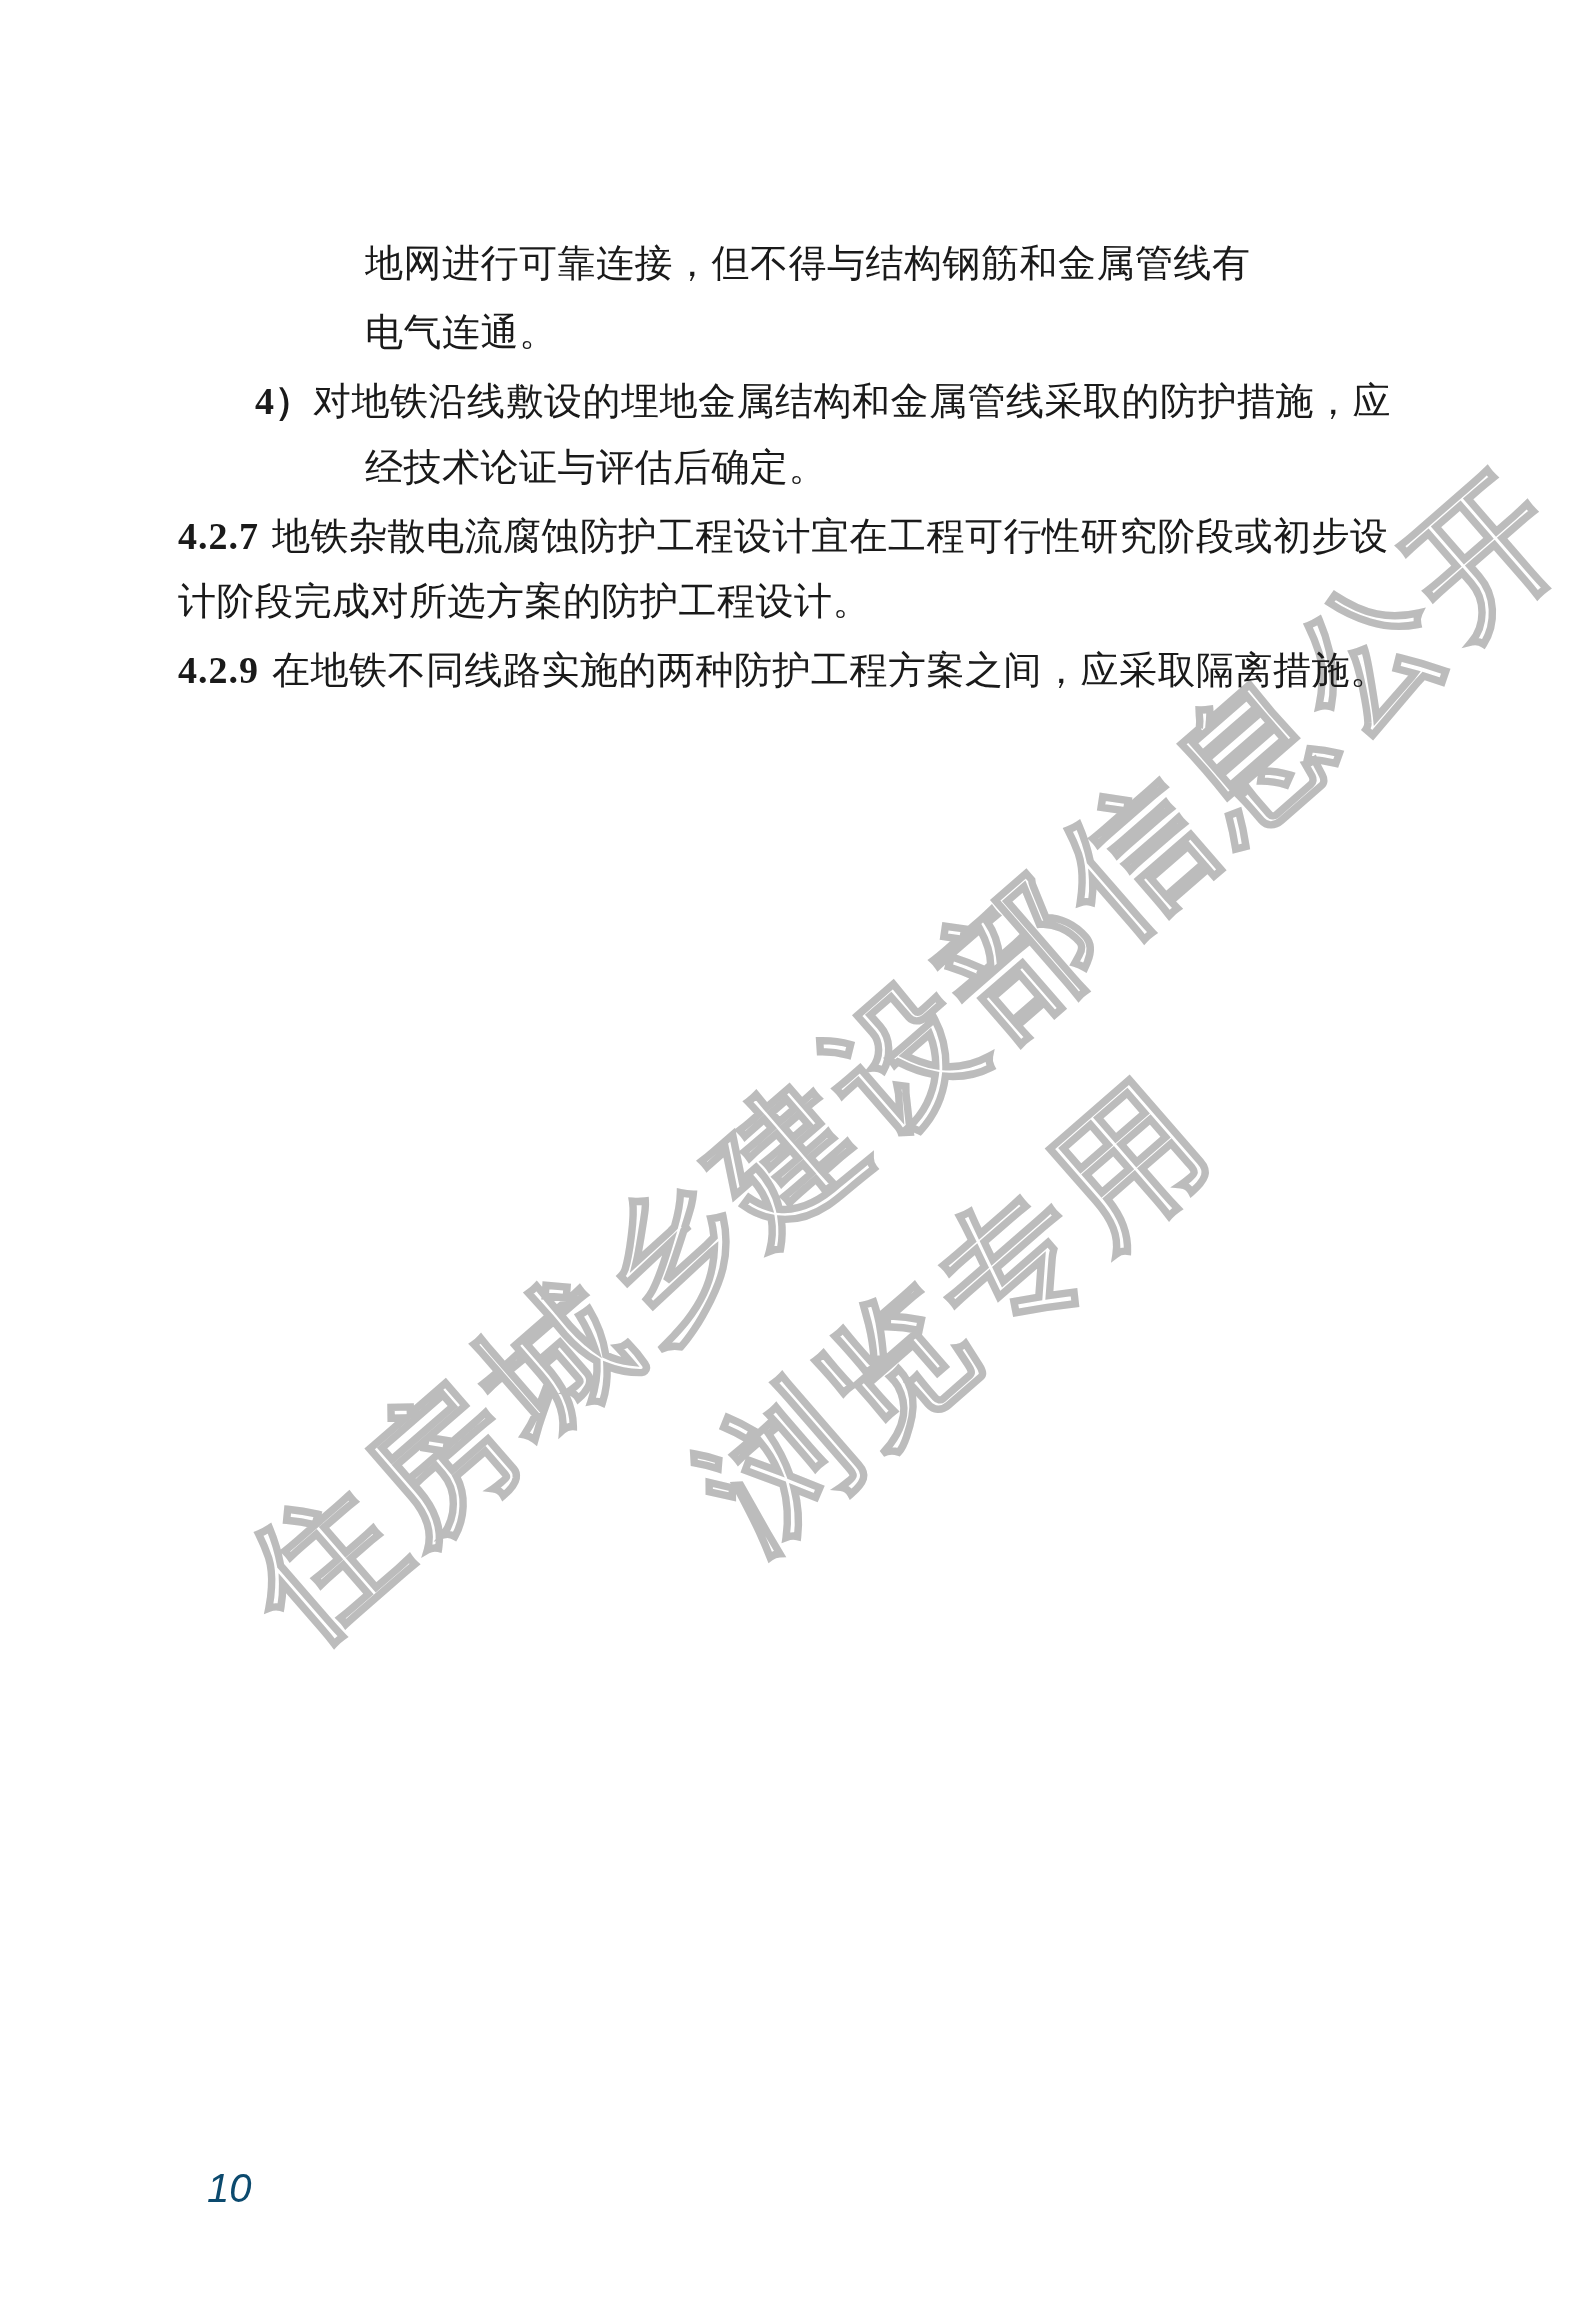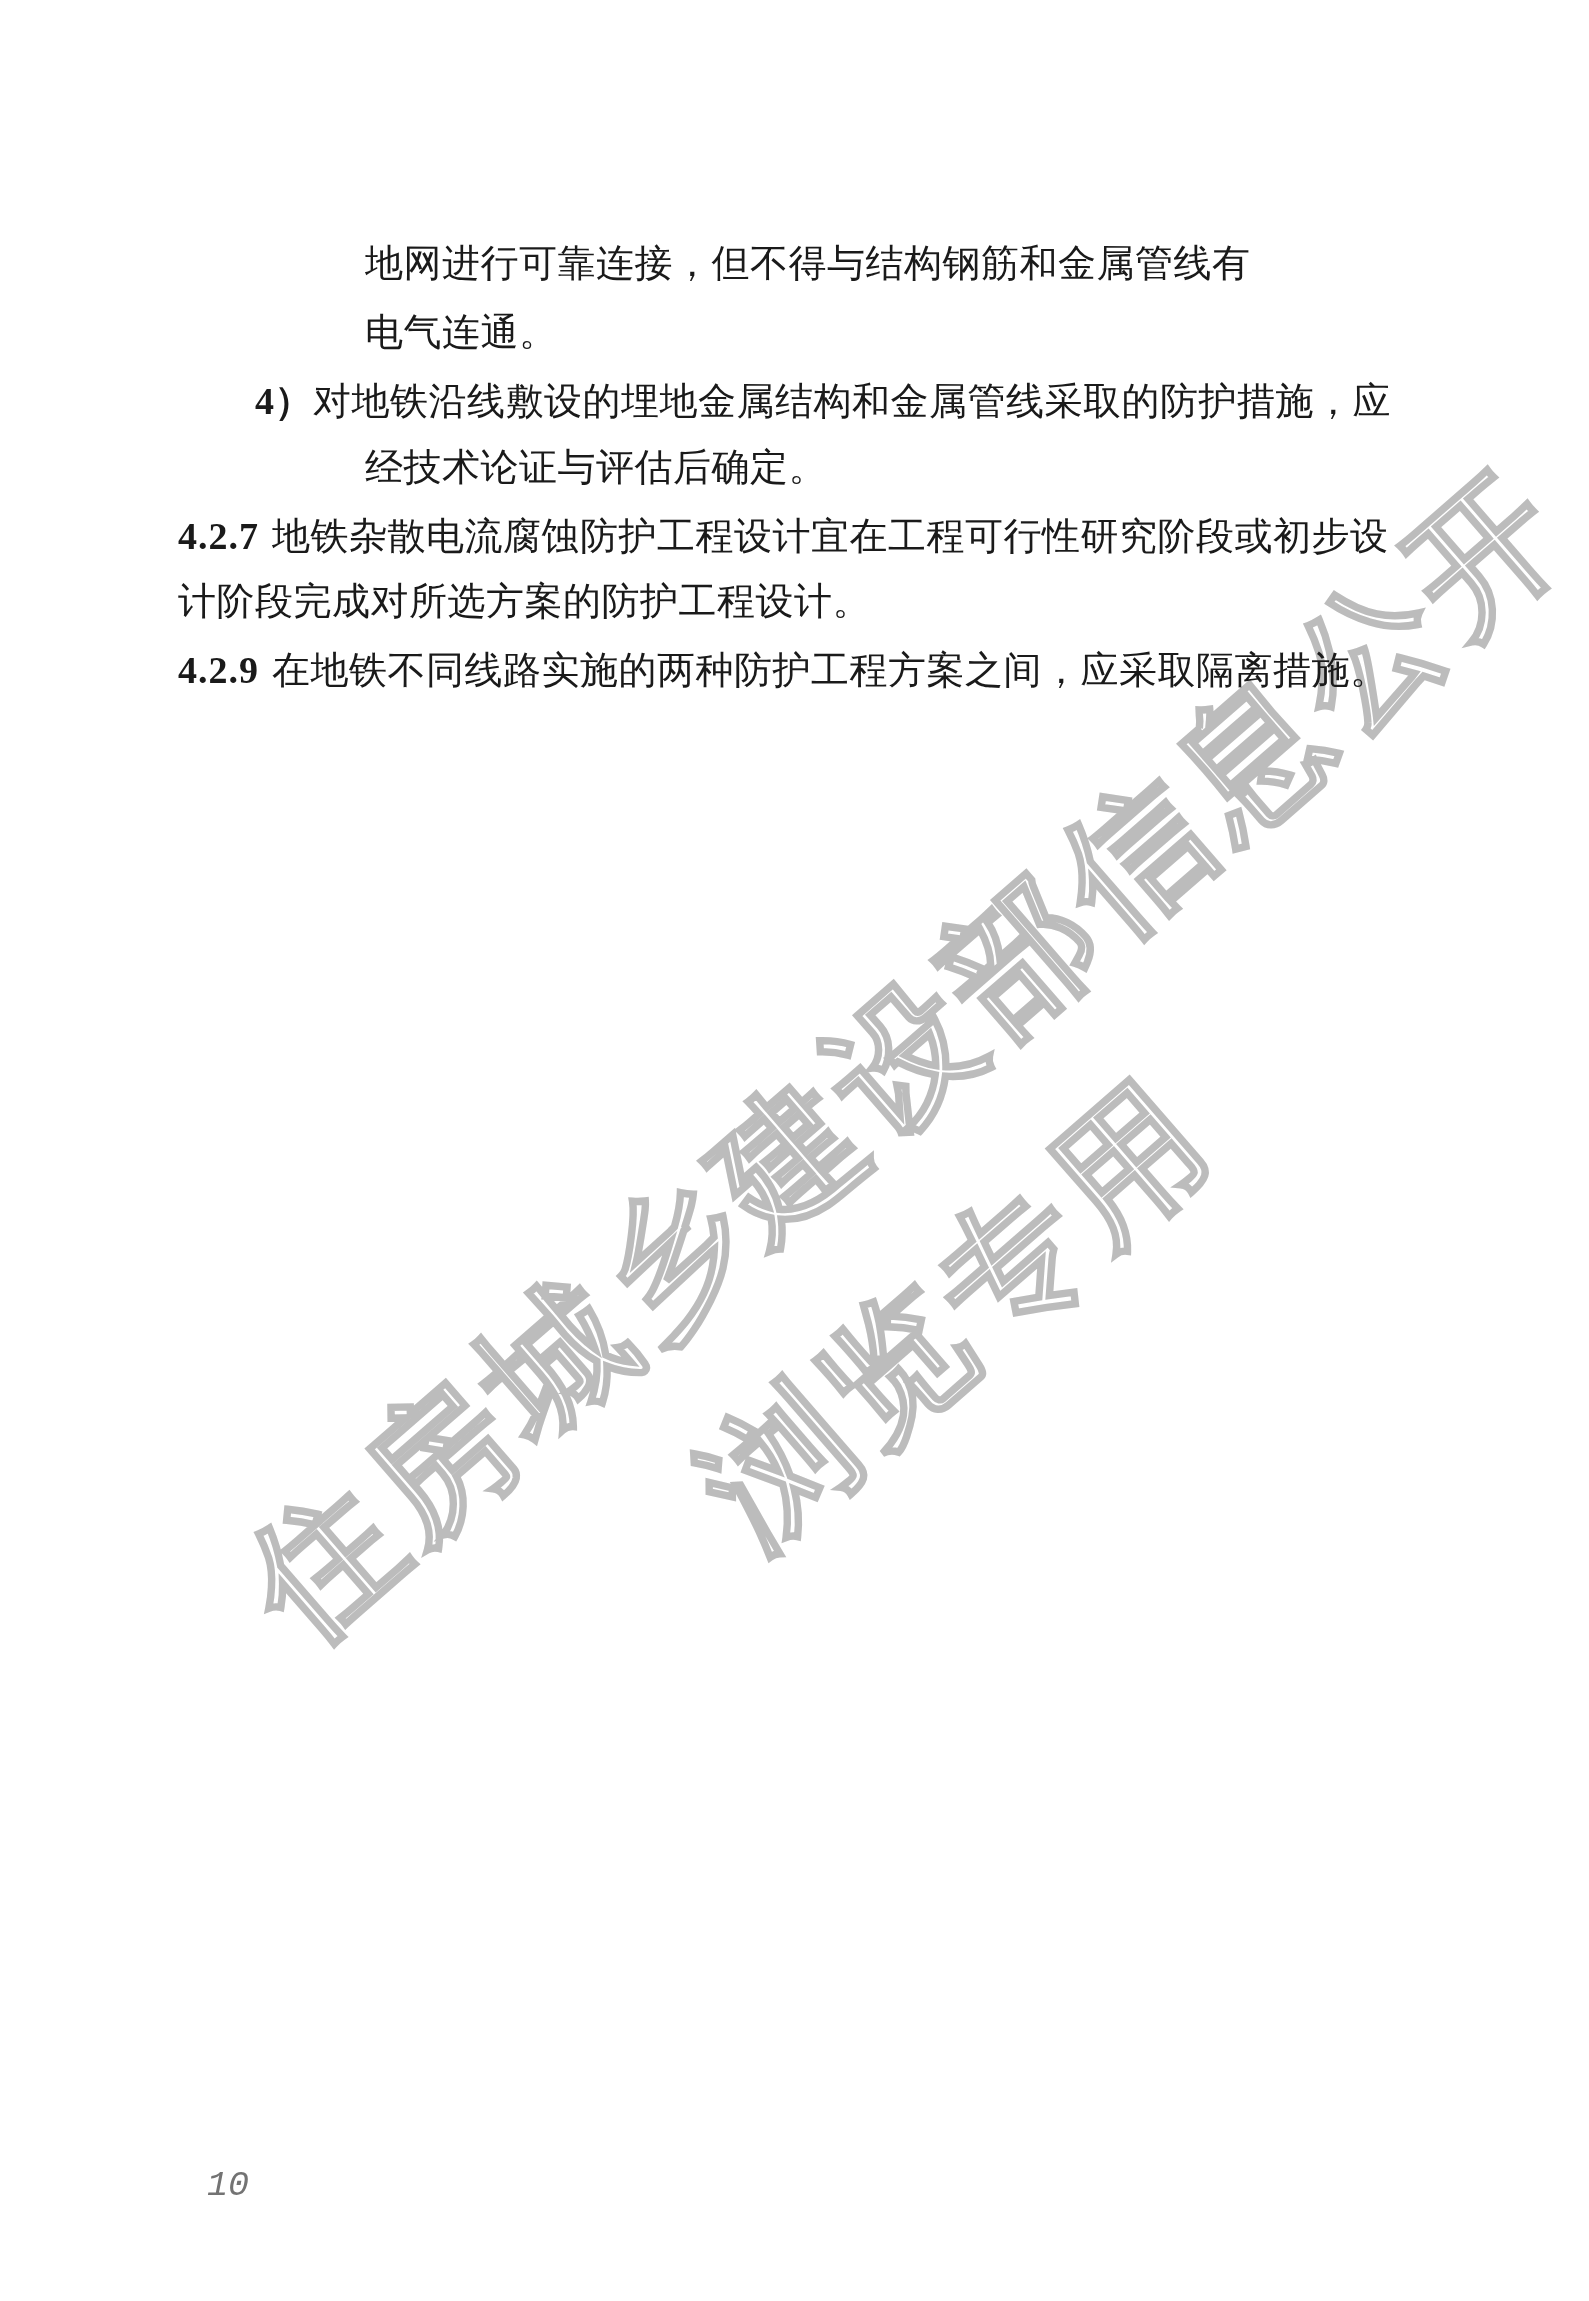--- a/index.html
+++ b/index.html
@@ -91,24 +91,24 @@
   .clause .cid {
     font-weight: 700;
     font-family: "Liberation Serif", "DejaVu Serif", serif;
     letter-spacing: 1px;
     margin-right: 13px;
   }
   .folio {
     position: absolute;
     left: 207px;
     top: 2166px;
-    font-size: 35px;
+    font-size: 40px;
     font-style: italic;
-    font-family: Liberation Mono, monospace;
-    color: #737373;
+    font-family: Liberation Sans, sans-serif;
+    color: #0c4a6e;
     z-index: 10;
   }
 </style>
 </head>
 <body>
 
 <div class="page">
 
   <div class="watermark">
     <div class="wm-line wm-1">住房城乡建设部信息公开</div>

